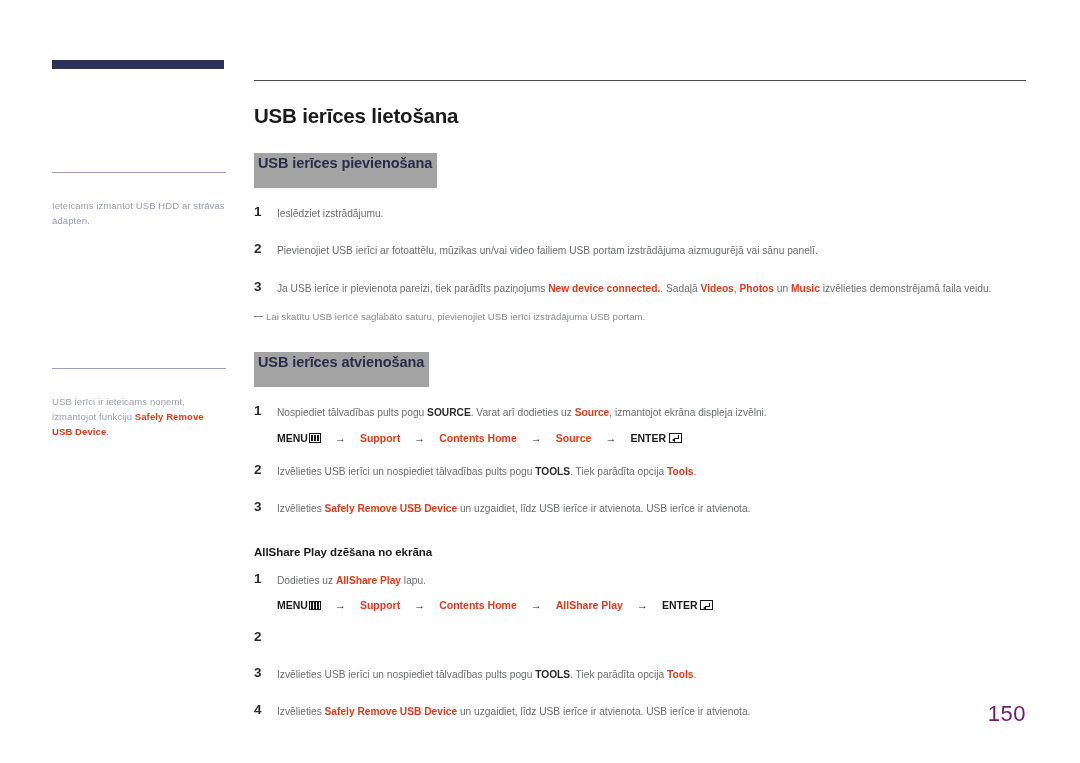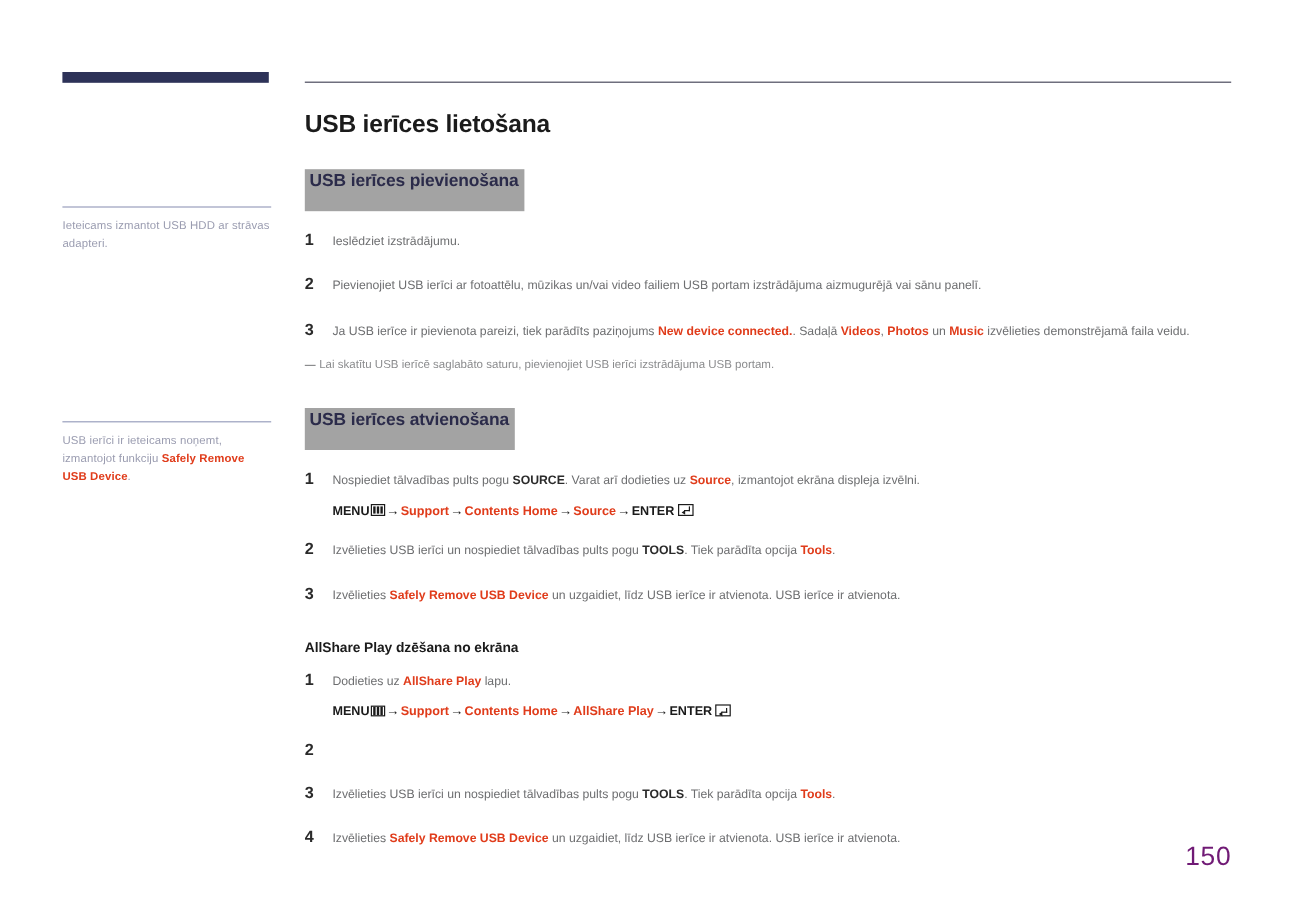--- a/index.html
+++ b/index.html
@@ -30,40 +30,40 @@
     width: 188px;
   }
   .brand-bar {
     width: 172px;
     height: 9px;
     background: #2d3258;
     margin-bottom: 103px;
   }
   .side-note {
     border-top: 1px solid #9aa0bd;
-    padding-top: 9px;
+    padding-top: 26px;
     width: 174px;
     font-size: 9.5px;
     line-height: 1.55;
     color: #9a9cb0;
     letter-spacing: .1px;
   }
   .side-note.second {
     margin-top: 140px;
   }
   .side-note b {
     color: #e03c1b;
     font-weight: bold;
   }
 
   
   .main {
     position: absolute;
     left: 254px;
-    top: 68px;
+    top: 80px;
     width: 772px;
   }
   .top-rule {
     border-top: 1.4px solid #4b4b5e;
     width: 772px;
     margin-bottom: 23px;
   }
   h1.page-title {
     font-size: 20.5px;
     font-weight: bold;
@@ -132,21 +132,21 @@
   .notes-block { margin: -6px 0 22px 0; }
 
   
   .menu-path {
     font-size: 10.5px;
     font-weight: bold;
     color: #1b1b1b;
     margin: -9px 0 18px 23px;
     display: flex;
     align-items: center;
-    gap: 0;
+    gap: 13px;
     flex-wrap: wrap;
   }
   .menu-path .red { color: #e03c1b; }
   .menu-path .arrow { color: #1b1b1b; font-weight: normal; font-size: 11px; padding: 0 1px; }
 
   
   .icon-menu {
     display: inline-block;
     width: 12px;
     height: 9.5px;

